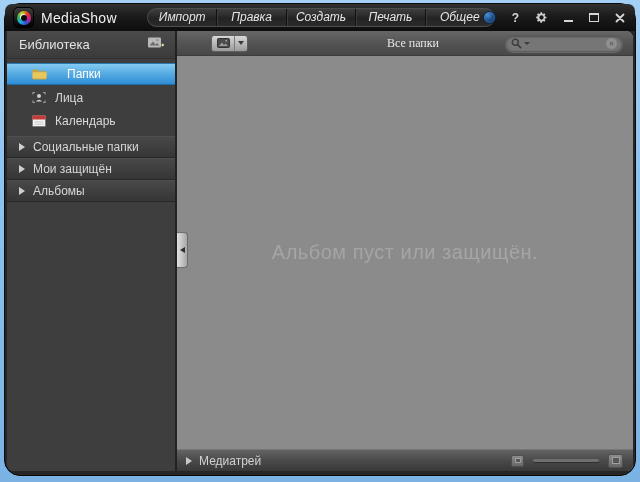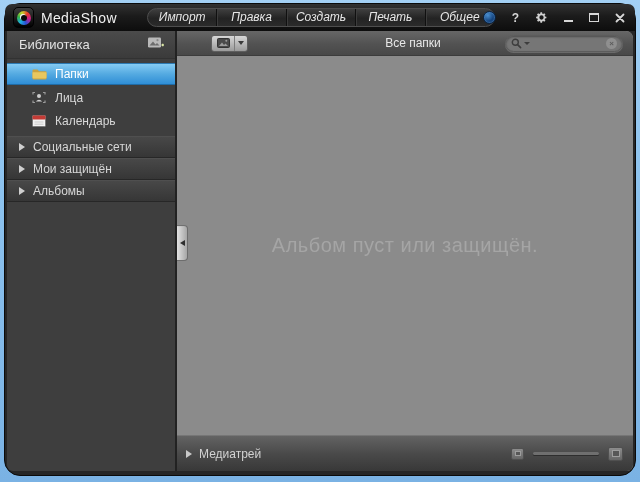--- a/index.html
+++ b/index.html
@@ -51,21 +51,21 @@
     padding:0 10px 0 12px; background:linear-gradient(180deg,#4b4b4b,#3b3b3b);
     border-bottom:1px solid #323232; }
   .lib-title { font-size:13px; color:#e3e3e3; }
   .lib-add { margin-left:auto; }
   .items { padding-top:4px; }
   .item { height:21px; margin-bottom:2px; display:flex; align-items:center;
     padding-left:24px; }
   .item .ic { width:16px; display:flex; justify-content:center; margin-right:8px; }
   .item .lbl { font-size:12px; color:#d8d8d8; }
   .item.selected { background:linear-gradient(180deg,#85cbf3 0%,#54aae1 50%,#2f8ed6 100%);
-    border-top:1px solid #2d7ab2; border-bottom:1px solid #1f6ba5; height:22px; }
+    border-top:1px solid #2d7ab2; border-bottom:1px solid #1f6ba5; height:22px;gap:12px; }
   .item.selected .lbl { color:#fff; }
   .sections { margin-top:3px; }
   .section { height:22px; display:flex; align-items:center; padding-left:12px;
     background:linear-gradient(180deg,#484848,#363636);
     border-top:1px solid #4f4f4f; border-bottom:1px solid #272727; }
   .tri-right { width:0; height:0; border-top:4px solid transparent; border-bottom:4px solid transparent;
     border-left:6px solid #cfcfcf; margin-right:8px; }
   .section .lbl { font-size:12px; color:#d6d6d6; }
 
   
@@ -77,21 +77,21 @@
     border-bottom:1px solid #3c3c3c; border-top-right-radius:7px; }
   .view-btn { margin-left:34px; height:17px; display:flex; align-items:center;
     border:1px solid #5f5f5f; border-radius:3px;
     background:linear-gradient(180deg,#d7d7d7,#9b9b9b); z-index:2; }
   .view-btn .glyph-side { width:22px; display:flex; justify-content:center; }
   .view-btn .caret-side { width:13px; display:flex; justify-content:center;
     border-left:1px solid #7d7d7d; align-self:stretch; align-items:center; }
   .caret-down { width:0; height:0; border-left:3.5px solid transparent; border-right:3.5px solid transparent;
     border-top:4px solid #3a3a3a; }
   .toolbar-title { position:absolute; left:16px; right:0; text-align:center;
-    font-size:12px; color:#e8e8e8; }
+    font-size:12px; color:#e8e8e8;font-family:Liberation Serif, serif; }
   .search { margin-left:auto; margin-right:10px; width:118px; height:17px; z-index:2;
     border-radius:9px; background:#767676; border:1px solid #5c5c5c;
     box-shadow:inset 0 1px 2px rgba(0,0,0,.35), 0 1px 0 rgba(255,255,255,.18);
     display:flex; align-items:center; padding:0 5px; }
   .search input { flex:1; min-width:0; background:transparent; border:none; outline:none;
     font-size:11px; color:#1e1e1e; font-family:"Liberation Sans", sans-serif; }
   .mag-wrap { display:flex; align-items:center; gap:2px; margin-right:3px; }
   .caret-tiny { width:0; height:0; border-left:3px solid transparent; border-right:3px solid transparent;
     border-top:3.5px solid #3d3d3d; }
   .clear-btn { width:11px; height:11px; border-radius:50%; background:#8f8f8f;
@@ -102,21 +102,21 @@
   .empty-msg { font-size:20px; color:#a5a5a5; letter-spacing:.5px; }
 
   .collapse-handle { position:absolute; left:0; top:50%; transform:translateY(-58%);
     width:11px; height:36px; border:1px solid #6d6d6d; border-left:none;
     border-radius:0 4px 4px 0; background:linear-gradient(90deg,#e2e2e2,#a6a6a6);
     display:flex; align-items:center; justify-content:center; z-index:3; }
   .tri-left { width:0; height:0; border-top:3.5px solid transparent; border-bottom:3.5px solid transparent;
     border-right:5px solid #2e2e2e; }
 
   
-  .tray { flex:none; height:36px; display:flex; align-items:center; padding:0 10px 0 9px;
+  .tray { flex:none; height:22px; display:flex; align-items:center; padding:0 10px 0 9px;
     background:linear-gradient(180deg,#636363 0%,#4a4a4a 50%,#383838 100%);
     border-top:1px solid #767676; }
   .tray .lbl { font-size:12px; color:#d2d2d2; margin-left:7px; }
   .tray-tri { width:0; height:0; border-top:4px solid transparent; border-bottom:4px solid transparent;
     border-left:6px solid #c9c9c9; }
   .tray-right { margin-left:auto; display:flex; align-items:center; gap:9px; }
   .zoom-btn { border-radius:2px; border:1px solid #505050;
     background:linear-gradient(180deg,#8c8c8c,#666); display:flex; align-items:center; justify-content:center; }
   .zoom-btn.small { width:13px; height:12px; }
   .zoom-btn.large { width:15px; height:14px; }
@@ -214,21 +214,21 @@
           </span>
           <span class="lbl">Календарь</span>
         </div>
 
 
       </div>
 
       <div class="sections">
         <div class="section">
           <span class="tri-right"></span>
-          <span class="lbl">Социальные сети</span>
+          <span class="lbl">Социальные папки</span>
         </div>
         <div class="section">
           <span class="tri-right"></span>
           <span class="lbl">Мои защищён</span>
         </div>
         <div class="section">
           <span class="tri-right"></span>
           <span class="lbl">Альбомы</span>
         </div>
       </div>

